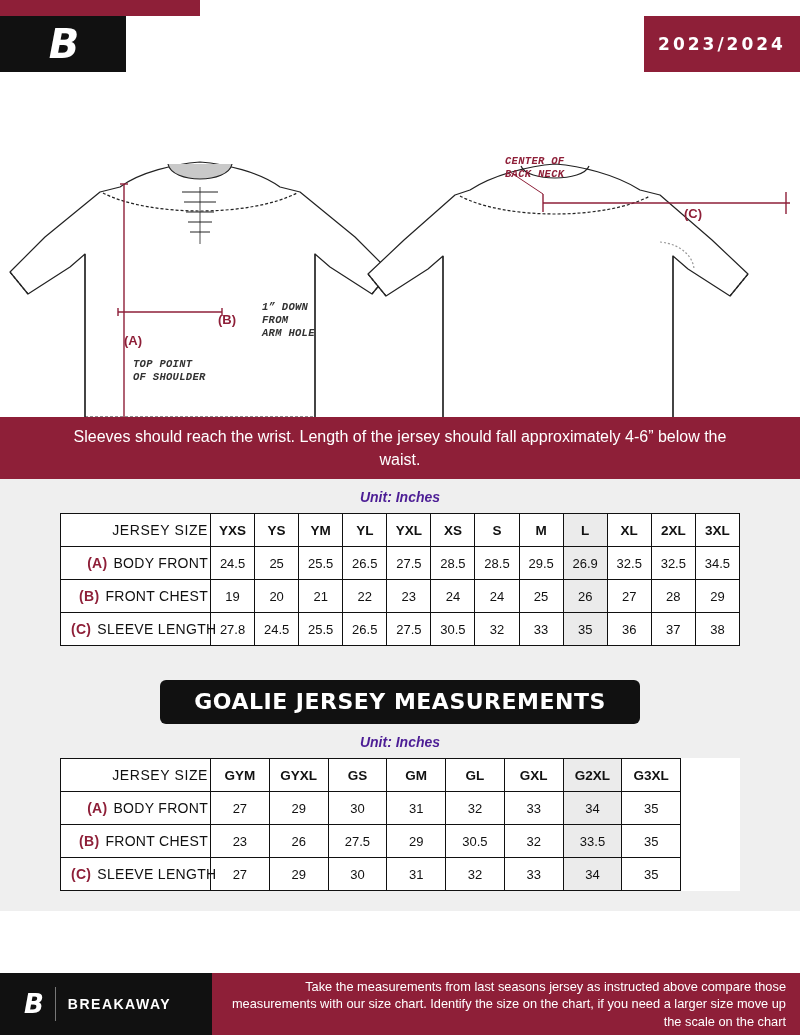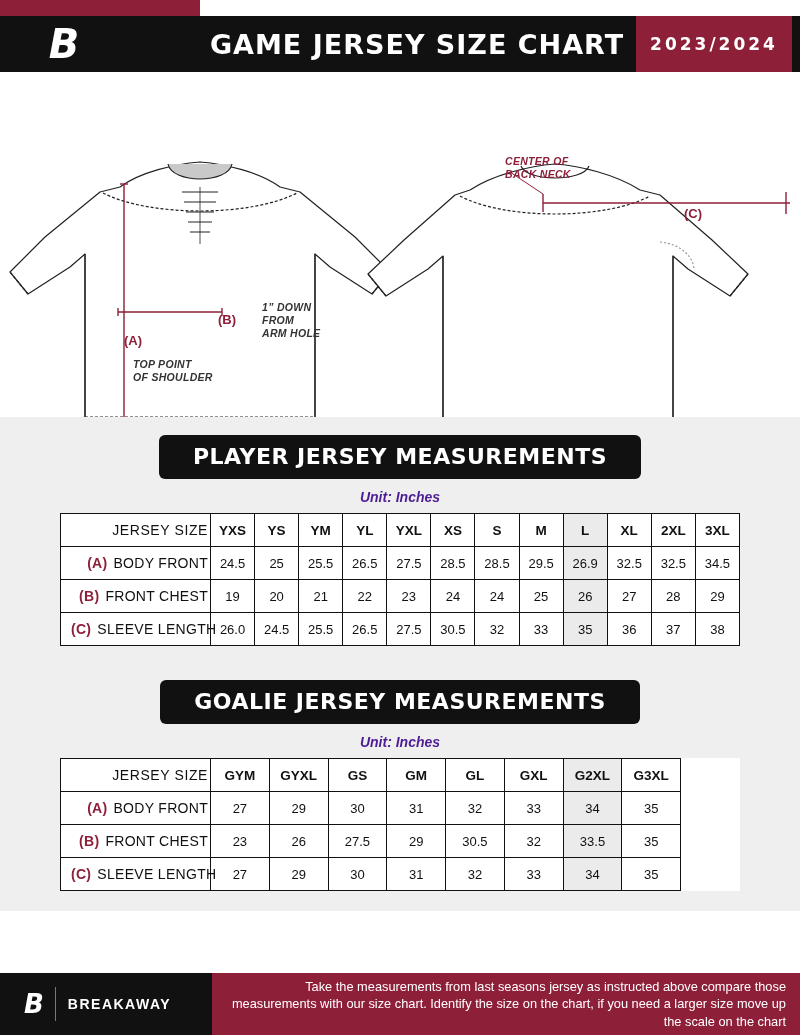--- a/index.html
+++ b/index.html
@@ -72,21 +72,21 @@
     font-weight: bold;
     letter-spacing: 1px;
     margin-left: 28px;
     flex: 1;
     text-align: center;
     padding-right: 120px;
     font-family: "DejaVu Sans", sans-serif;
   }
   .season-box {
     position: absolute;
-    right: 8px; top: 16px;
+    right: 0; top: 16px;
     width: 156px; height: 56px;
     background: #8e1f38;
     display: flex; align-items: center; justify-content: center;
   }
   .season-text {
     color: #ffffff;
     font-size: 17px;
     font-weight: bold;
     letter-spacing: 3px;
     font-family: "DejaVu Sans", sans-serif;
@@ -101,20 +101,21 @@
   }
   .diagram svg { display: block; }
   .note {
     position: absolute;
     font-style: italic;
     font-size: 10.5px;
     color: #333333;
     font-weight: bold;
     line-height: 1.25;
     letter-spacing: 0.3px;
+    font-family: Liberation Mono, monospace;
   }
   .note.maroon { color: #8e1f38; }
   .lbl {
     position: absolute;
     font-weight: bold;
     font-size: 13px;
     color: #8e1f38;
     font-family: "Liberation Sans", sans-serif;
   }
 
@@ -253,23 +254,20 @@
 <body>
 
 <div class="page">
 
   <div class="watermark">B</div>
 
   <div class="header">
     <div class="header-maroon-left"></div>
     <div class="logo-box">
       <span class="logo-b">B</span>
-    </div>
-    <div class="title-bar">
-      <div class="title-text">GAME JERSEY SIZE CHART</div>
     </div>
     <div class="season-box">
       <span class="season-text">2023/2024</span>
     </div>
   </div>
 
   <div class="diagram">
     <svg width="800" height="345" viewBox="0 0 800 345">
       <g fill="#ffffff" stroke="#222222" stroke-width="1.2" stroke-linejoin="round">
 
@@ -332,25 +330,25 @@
 ARM HOLE</div>
 
     <div class="note" style="left:133px; top:286px; white-space:pre-line;">TOP POINT
 OF SHOULDER</div>
 
     <div class="lbl" style="left:124px; top:261px;">(A)</div>
     <div class="lbl" style="left:218px; top:240px;">(B)</div>
     <div class="lbl" style="left:684px; top:134px;">(C)</div>
   </div>
 
+  <div class="banner">
+    <div class="banner-text">Sleeves should reach the wrist. Length of the jersey should fall approximately 4-6” below the waist.</div>
+  </div>
 
   <div class="band" style="padding-bottom:16px;">
-    <div class="section-title-wrap">
-      <div class="section-title">PLAYER JERSEY MEASUREMENTS</div>
-    </div>
     <div class="unit">Unit: Inches</div>
     <div class="table-wrap">
       <table>
         <colgroup>
           <col style="width:150px">
         </colgroup>
         <thead>
           <tr>
             <th class="rowhead">JERSEY SIZE</th>
             <th class="colhead">YXS</th>
@@ -399,21 +397,21 @@
             <td>25</td>
             <td class="hl">26</td>
             <td>27</td>
             <td>28</td>
             <td>29</td>
           </tr>
           <tr>
             <td class="rowhead">
               <span class="tag">(C)</span><span>SLEEVE LENGTH</span>
             </td>
-            <td>26.0</td>
+            <td>27.8</td>
             <td>24.5</td>
             <td>25.5</td>
             <td>26.5</td>
             <td>27.5</td>
             <td>30.5</td>
             <td>32</td>
             <td>33</td>
             <td class="hl">35</td>
             <td>36</td>
             <td>37</td>

